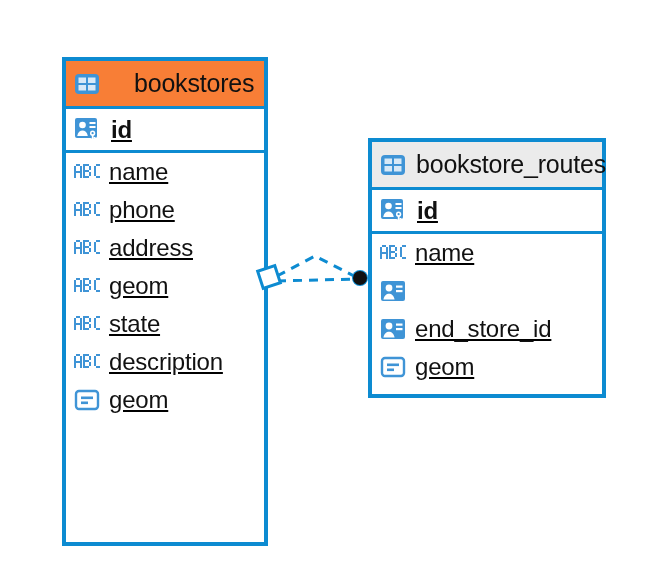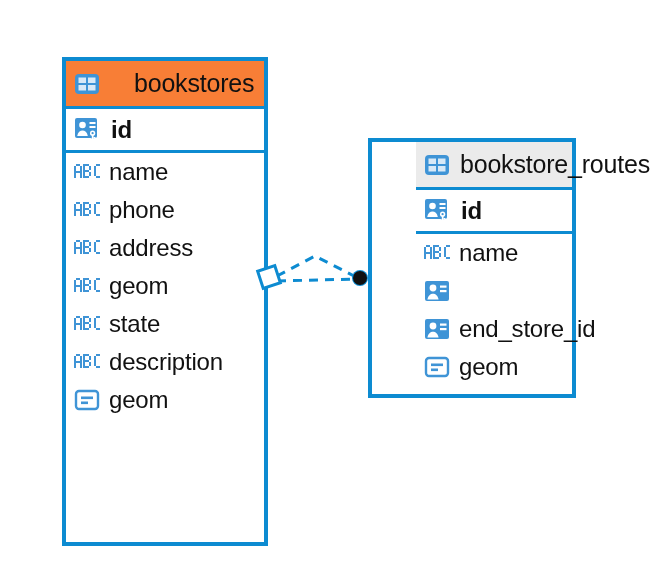--- a/index.html
+++ b/index.html
@@ -14,21 +14,21 @@
   .canvas{position:absolute;inset:0;}
 
   
   .entity{
     position:absolute;
     box-sizing:border-box;
     border:4px solid #0d8bd1;
     background:#ffffff;
   }
   #entity-bookstores{left:62px;top:57px;width:206px;height:489px;}
-  #entity-bookstore-routes{left:368px;top:138px;width:208px;height:260px;padding-left:44px;}
+  #entity-bookstore-routes{left:368px;top:138px;width:238px;height:260px;}
 
   .entity-header{
     display:flex;align-items:center;
     height:48px;
     padding:0 8px;
     box-sizing:border-box;
     border-bottom:3px solid #0d8bd1;
   }
   .header-orange{background:#f87e36;gap:24px;}
   .header-gray{background:#ebebeb;}
@@ -40,20 +40,21 @@
     white-space:nowrap;
   }
 
   .field-list{padding:0;margin:0;}
   .field-row{
     display:flex;align-items:center;
     height:38px;
     padding:0 8px;
     box-sizing:border-box;
     white-space:nowrap;
+    text-decoration:underline;
   }
   .field-row.pk{
     height:44px;
     border-bottom:3px solid #0d8bd1;
   }
   .field-name{
     font-size:24px;
     color:#111111;
     margin-left:9px;
     letter-spacing:-0.2px;

